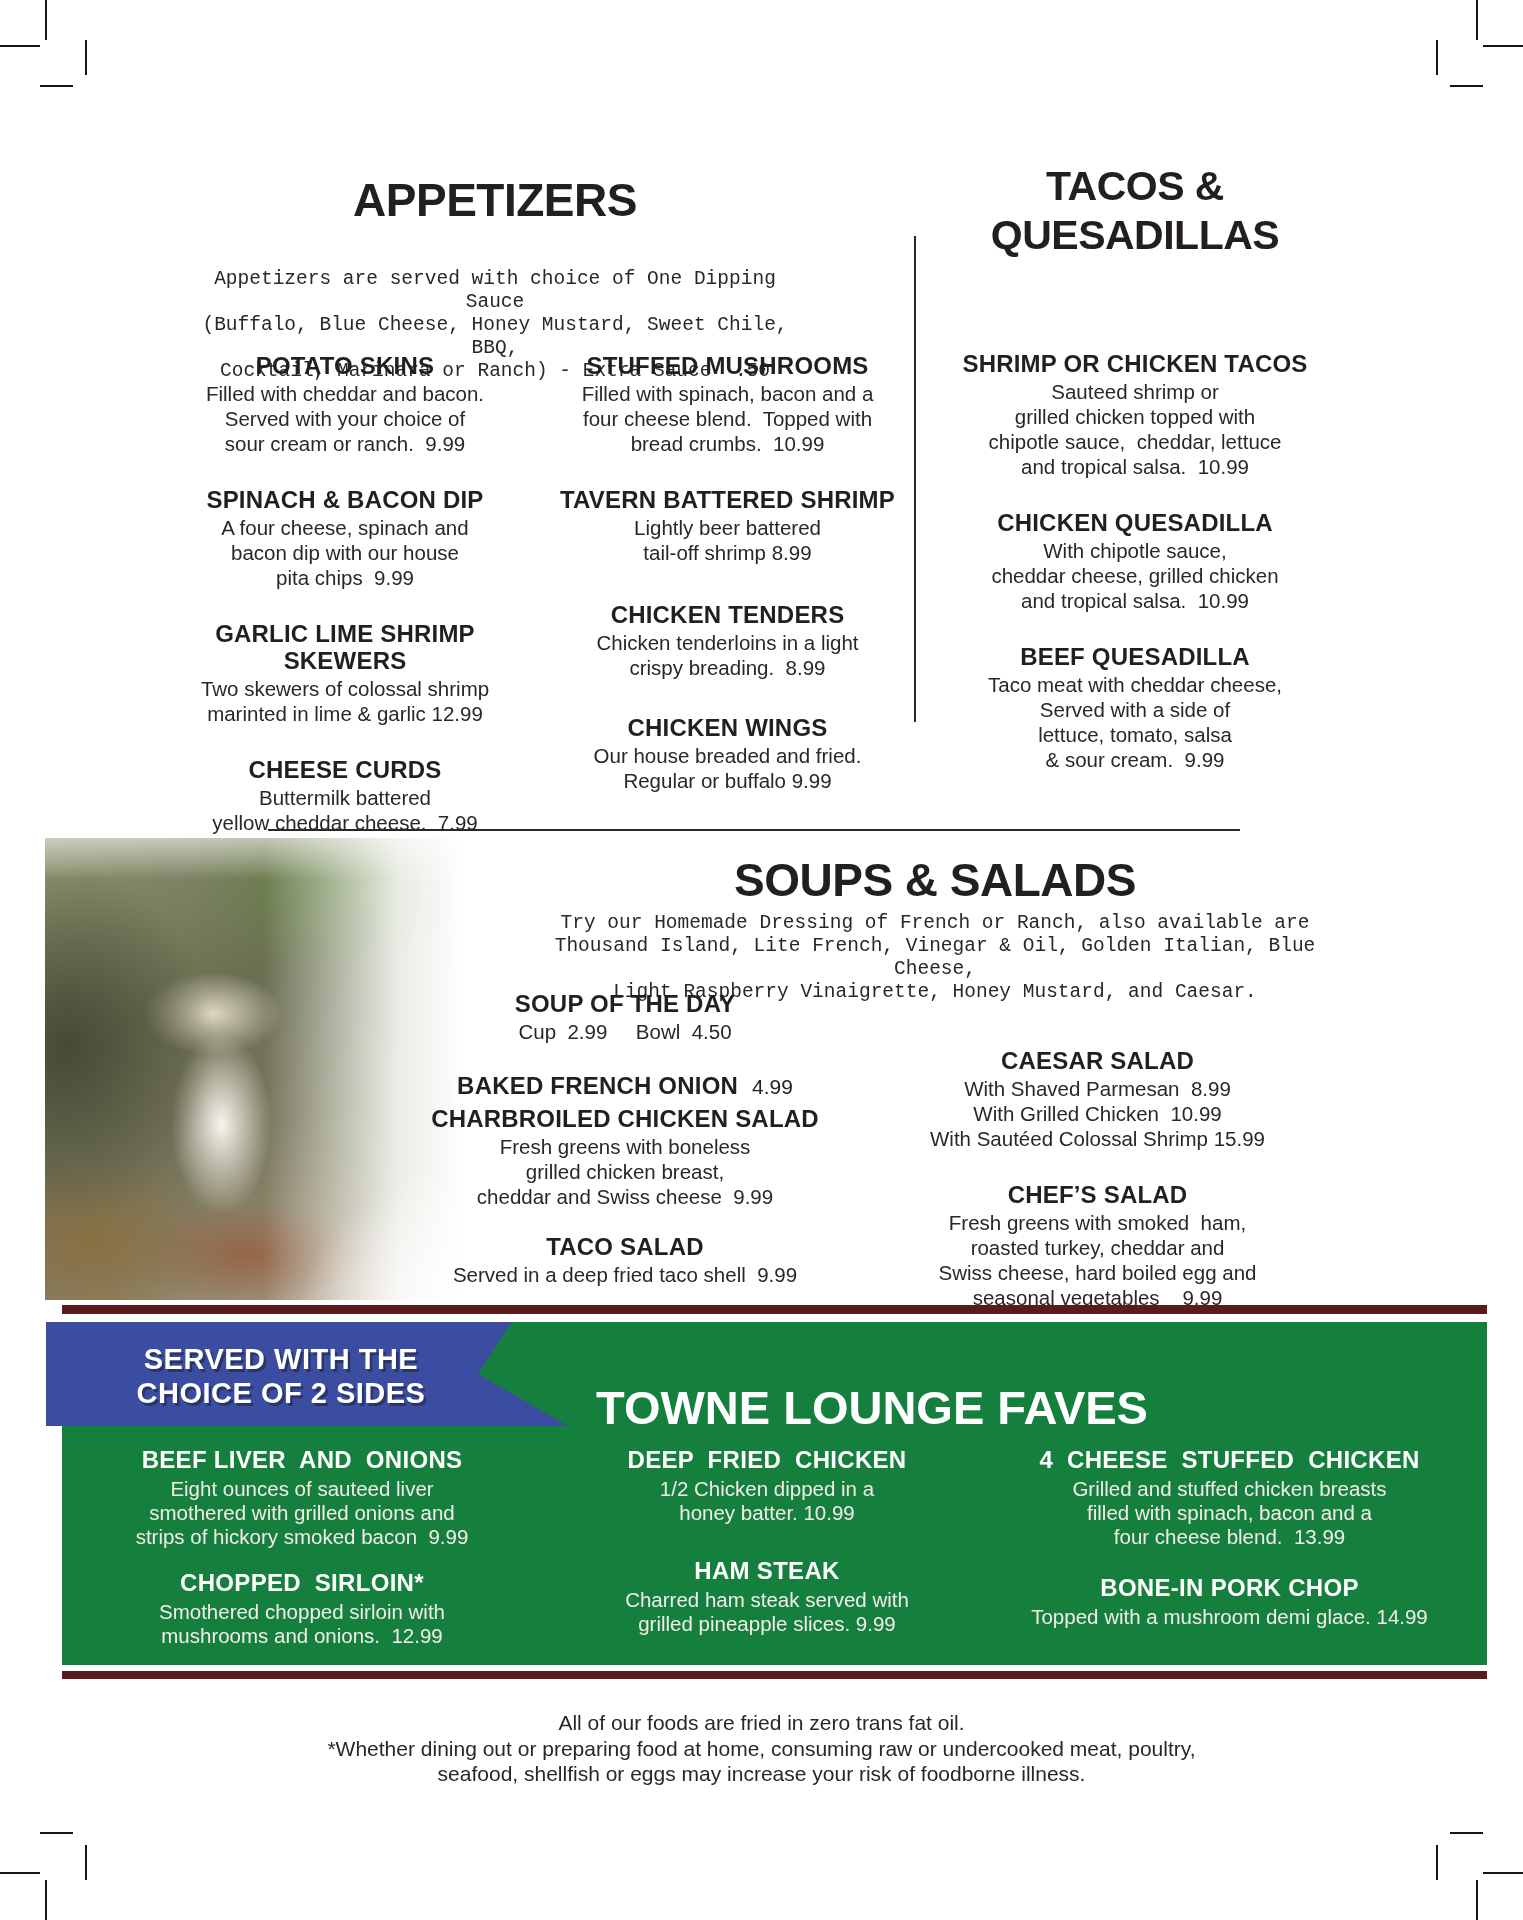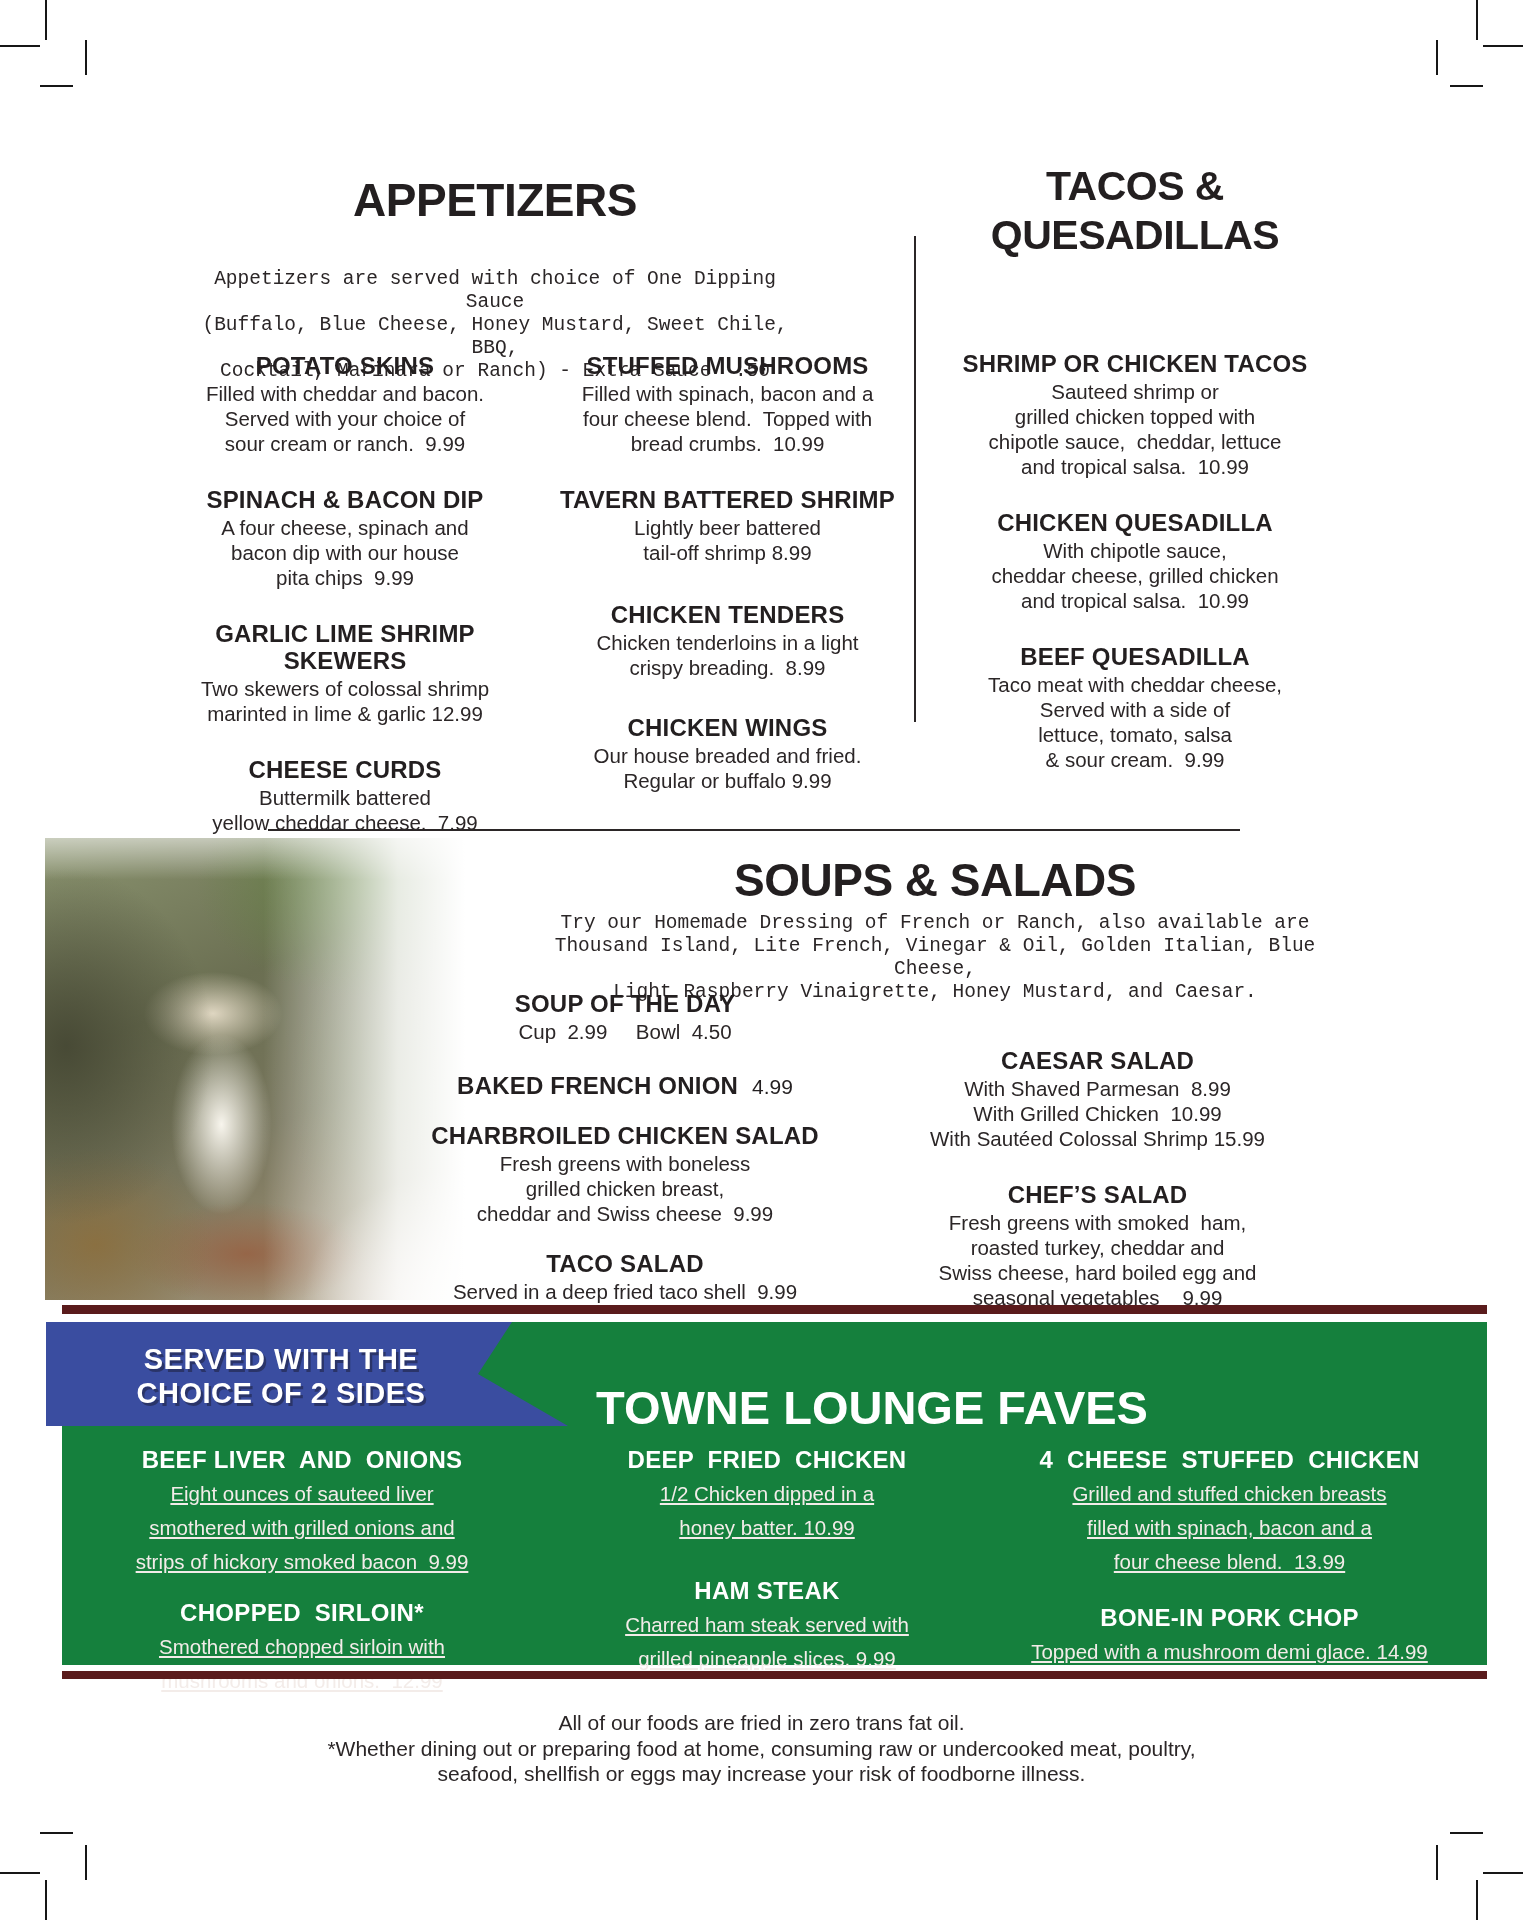--- a/index.html
+++ b/index.html
@@ -43,21 +43,21 @@
   .ribbon{position:absolute;left:46px;top:1322px;width:522px;height:104px;background:#3a4da0;
           clip-path:polygon(0 0, 466px 0, 432px 52px, 522px 104px, 0 104px);}
   .ribbon-text{position:absolute;left:40px;top:20px;width:390px;text-align:center;
           font-weight:700;font-size:29px;line-height:34px;color:#ffffff;letter-spacing:0.5px;
           text-shadow:2.5px 2.5px 0 rgba(30,32,60,.55);white-space:pre-wrap;}
   .faves-title{position:absolute;left:430px;top:58px;width:760px;text-align:center;
           font-weight:700;font-size:47px;letter-spacing:0;color:#ffffff;}
   .fcol{position:absolute;top:124px;text-align:center;}
   .fitem{margin-bottom:26px;}
   .fitem-name{font-weight:700;font-size:24px;line-height:28px;color:#ffffff;letter-spacing:0.3px;white-space:pre-wrap;}
-  .fitem-desc{font-size:20.5px;line-height:34px;color:#f3ece9;white-space:pre-wrap;margin-top:3px;text-decoration:underline;}
+  .fitem-desc{font-size:20.5px;line-height:24px;color:#f3ece9;white-space:pre-wrap;margin-top:3px;}
   .footer{position:absolute;left:0;top:1710px;width:1523px;text-align:center;
           font-size:21px;line-height:25.5px;color:#2b2627;white-space:pre-wrap;}
 </style>
 </head>
 <body>
 
 <div class="cm" style="left:45px;top:0;width:2px;height:40px"></div>
 <div class="cm" style="left:0;top:45px;width:40px;height:2px"></div>
 <div class="cm" style="left:85px;top:40px;width:2px;height:35px"></div>
 <div class="cm" style="left:40px;top:85px;width:33px;height:2px"></div>
@@ -163,21 +163,21 @@
 <div class="abs big-title" style="left:535px;top:856px;width:800px;">SOUPS &amp; SALADS</div>
 <div class="abs intro pre" style="left:535px;top:912px;width:800px;">Try our Homemade Dressing of French or Ranch, also available are
 Thousand Island, Lite French, Vinegar &amp; Oil, Golden Italian, Blue Cheese,
 Light Raspberry Vinaigrette, Honey Mustard, and Caesar.</div>
 
 <div class="abs col" style="left:420px;top:990px;width:410px;">
   <div class="item" style="margin-bottom:28px">
     <div class="item-name">SOUP OF THE DAY</div>
     <div class="item-desc">Cup  2.99     Bowl  4.50</div>
   </div>
-  <div class="item" style="margin-bottom:22px">
+  <div class="item" style="margin-bottom:5px">
     <div class="item-name"><span>BAKED FRENCH ONION</span><span class="inline-price">4.99</span></div>
   </div>
   <div class="item" style="margin-bottom:24px">
     <div class="item-name">CHARBROILED CHICKEN SALAD</div>
     <div class="item-desc">Fresh greens with boneless
 grilled chicken breast,
 cheddar and Swiss cheese  9.99</div>
   </div>
   <div class="item">
     <div class="item-name">TACO SALAD</div>

